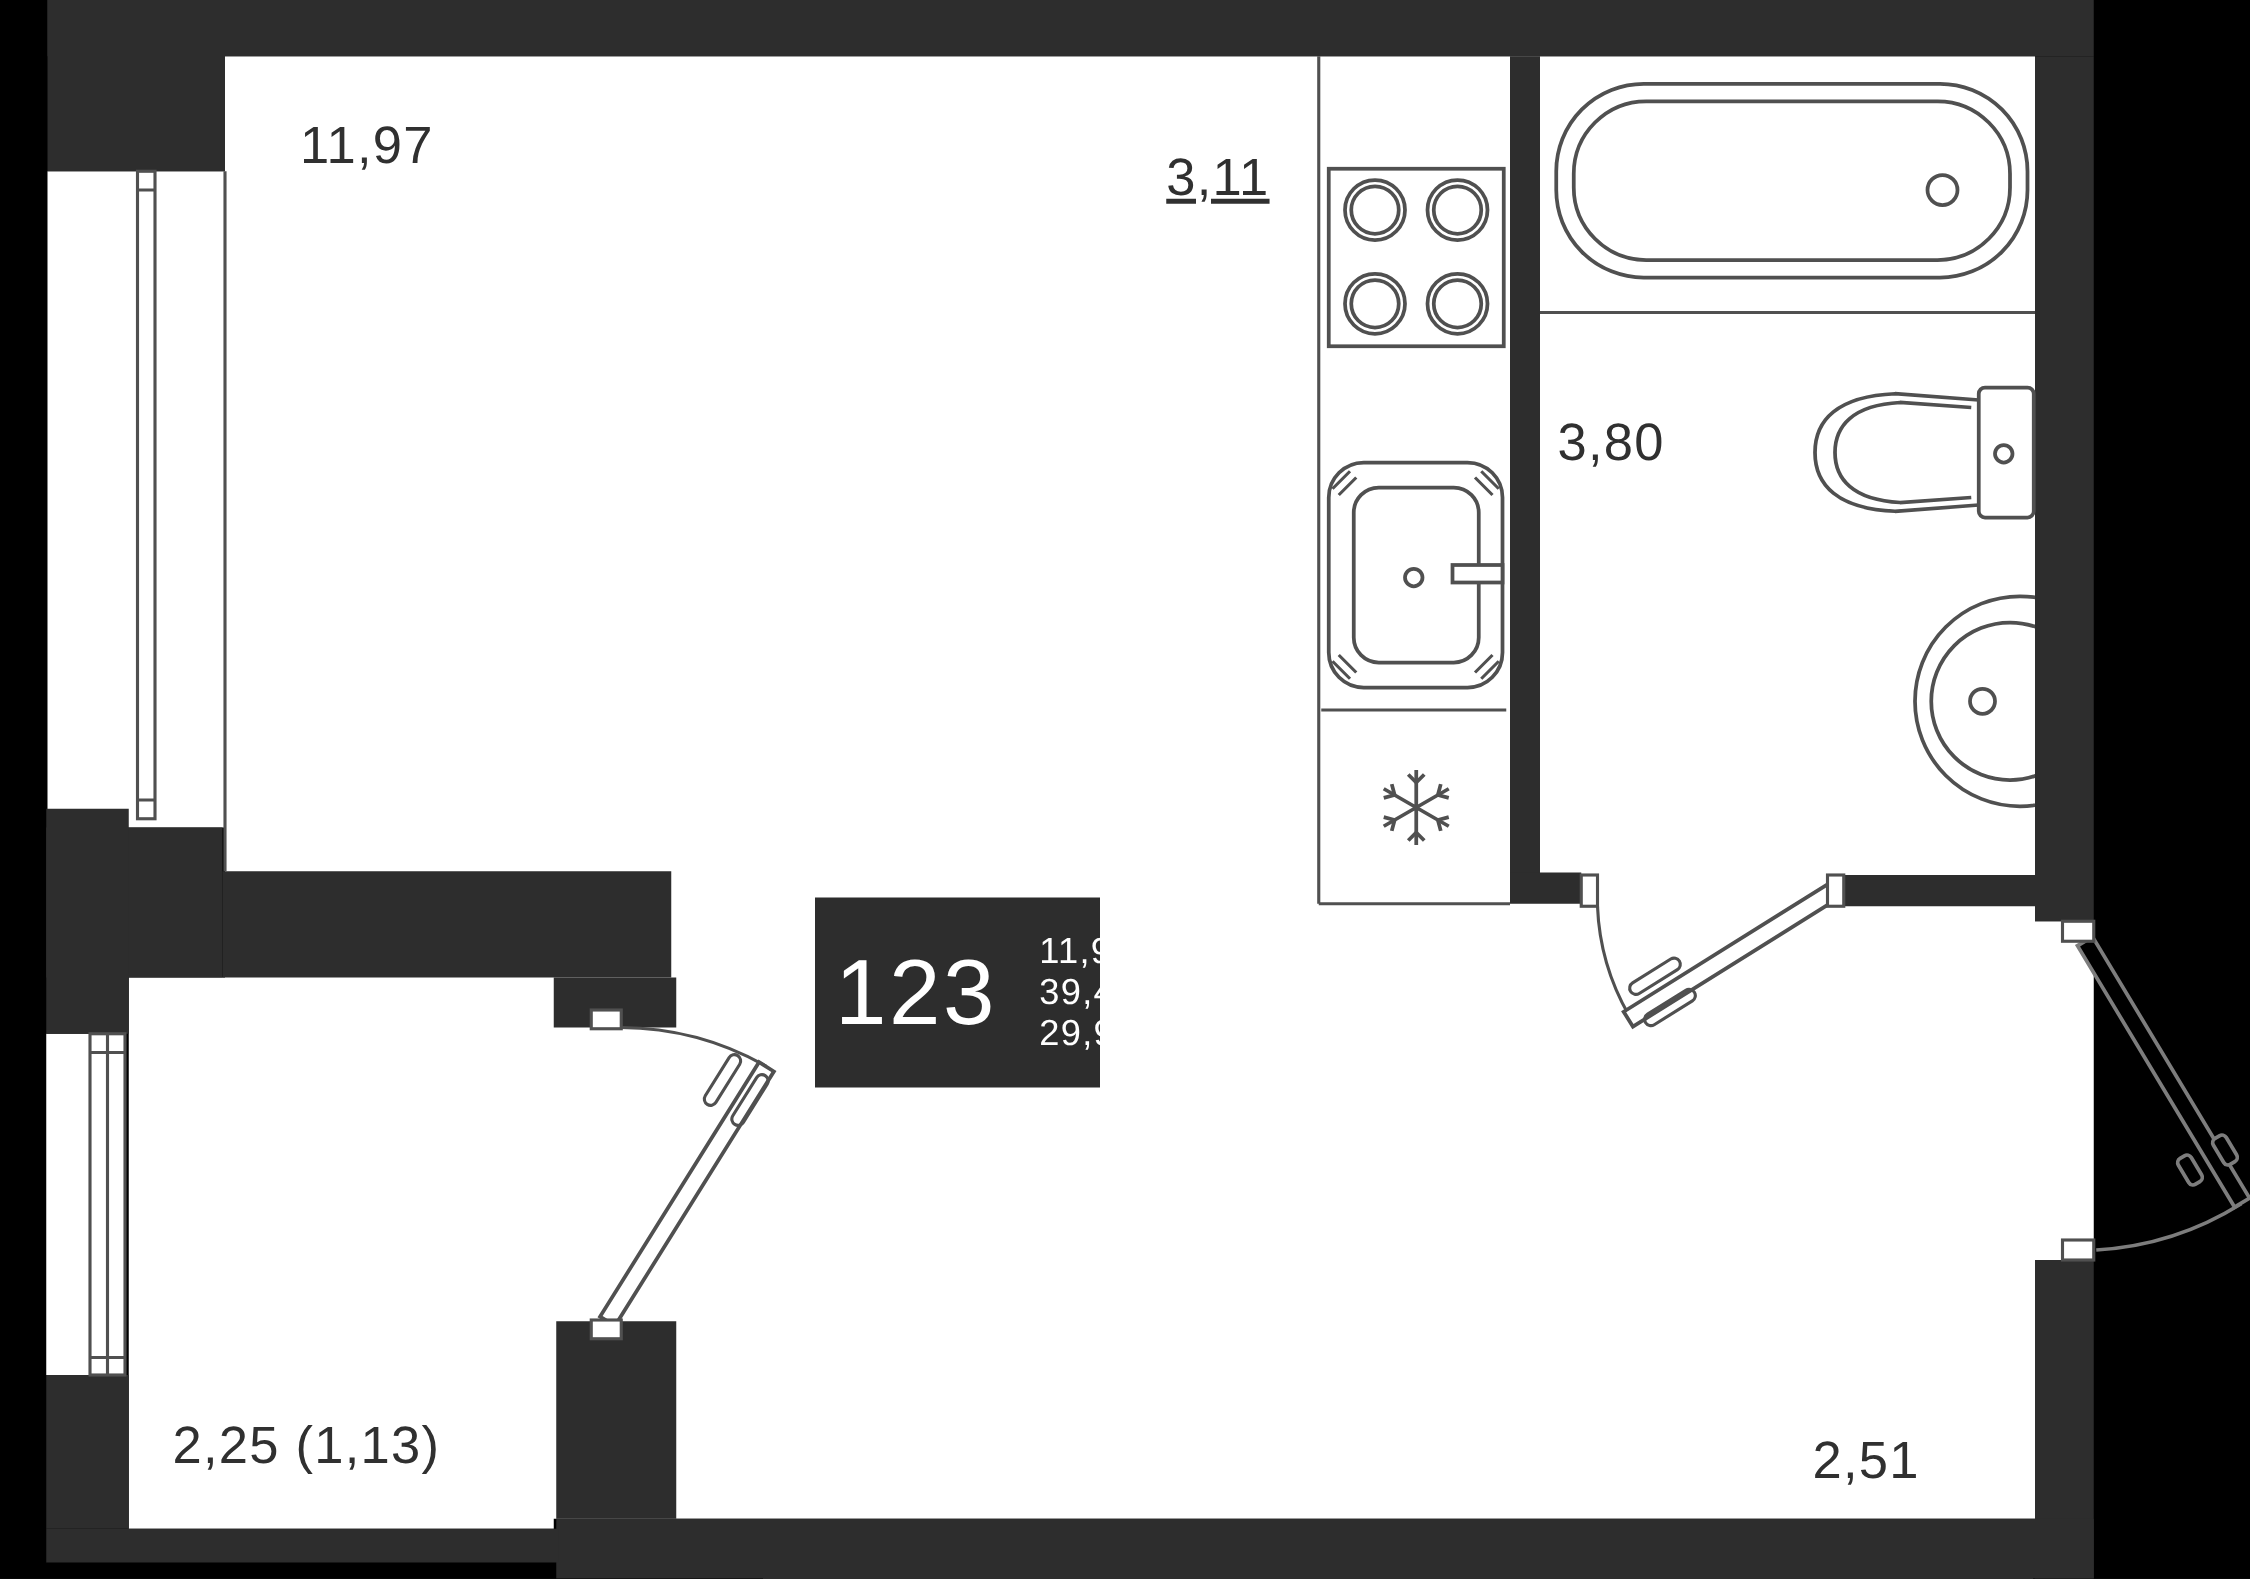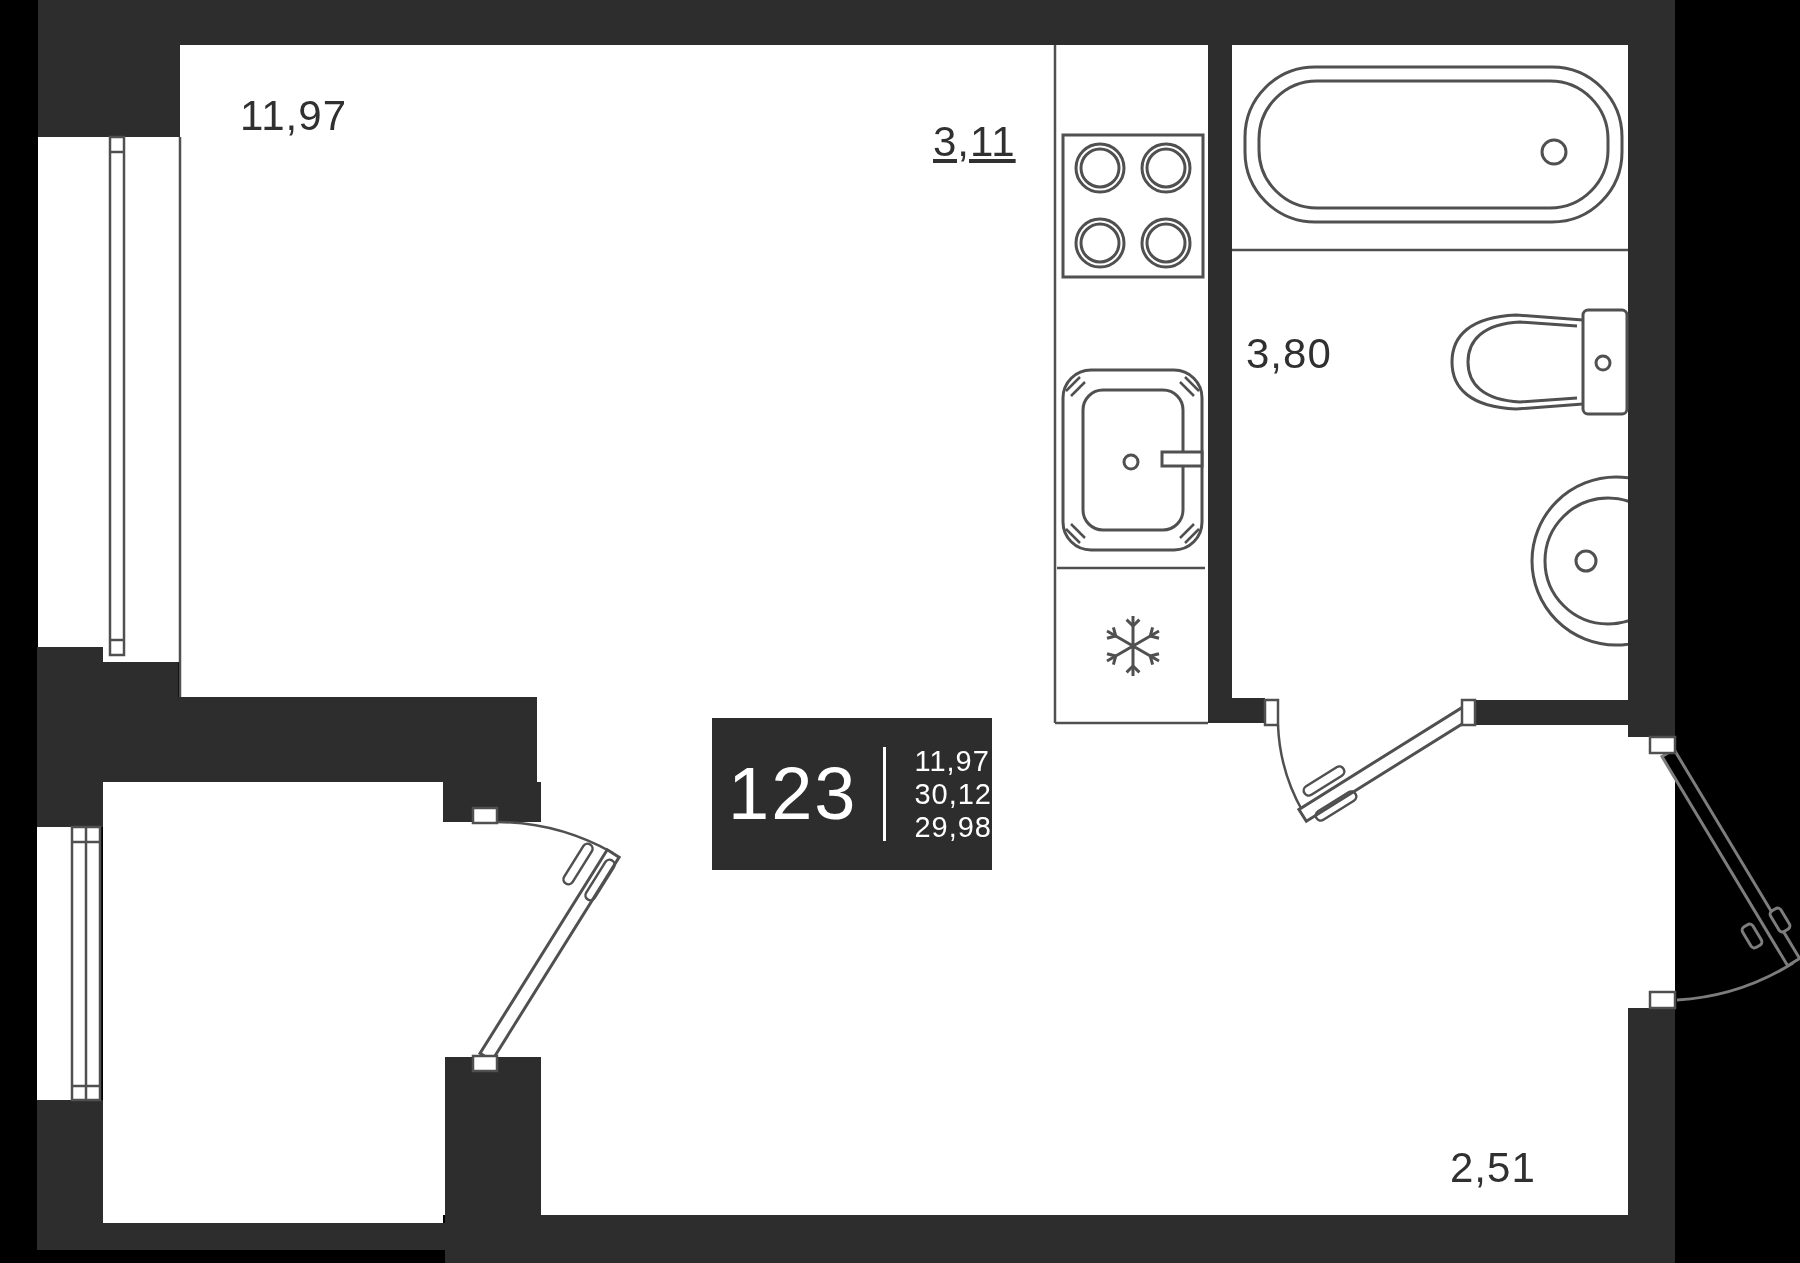--- a/index.html
+++ b/index.html
@@ -165,24 +165,25 @@
       <rect class="dleaf" x="1768" y="914" width="24" height="12" rx="4" transform="rotate(59 1780 920)"></rect>
       <rect class="jamb" x="1650" y="737" width="25" height="16"></rect>
       <rect class="jamb" x="1650" y="992" width="25" height="16"></rect>
     </g>
   </svg>
 
   <div class="room-label" style="left:240px;top:92px;">11,97</div>
   <div class="room-label" style="left:933px;top:118px;text-decoration:underline;">3,11</div>
   <div class="room-label" style="left:1246px;top:330px;">3,80</div>
   <div class="room-label" style="left:1450px;top:1144px;">2,51</div>
+  <div class="room-label" style="left:138px;top:1132px;">2,25 (1,13)</div>
 
-  <div class="info-box" style="left:712px;top:718px;width:280px;height:152px;justify-content:space-between;">
+  <div class="info-box" style="left:652px;top:718px;width:228px;height:152px;">
     <div class="info-unit">123</div>
     <div class="info-divider"></div>
     <div class="info-areas">
       <div>11,97</div>
-      <div>30,12</div>
+      <div>39,44</div>
       <div>29,98</div>
     </div>
   </div>
 
 </div>
 
 </body></html>

